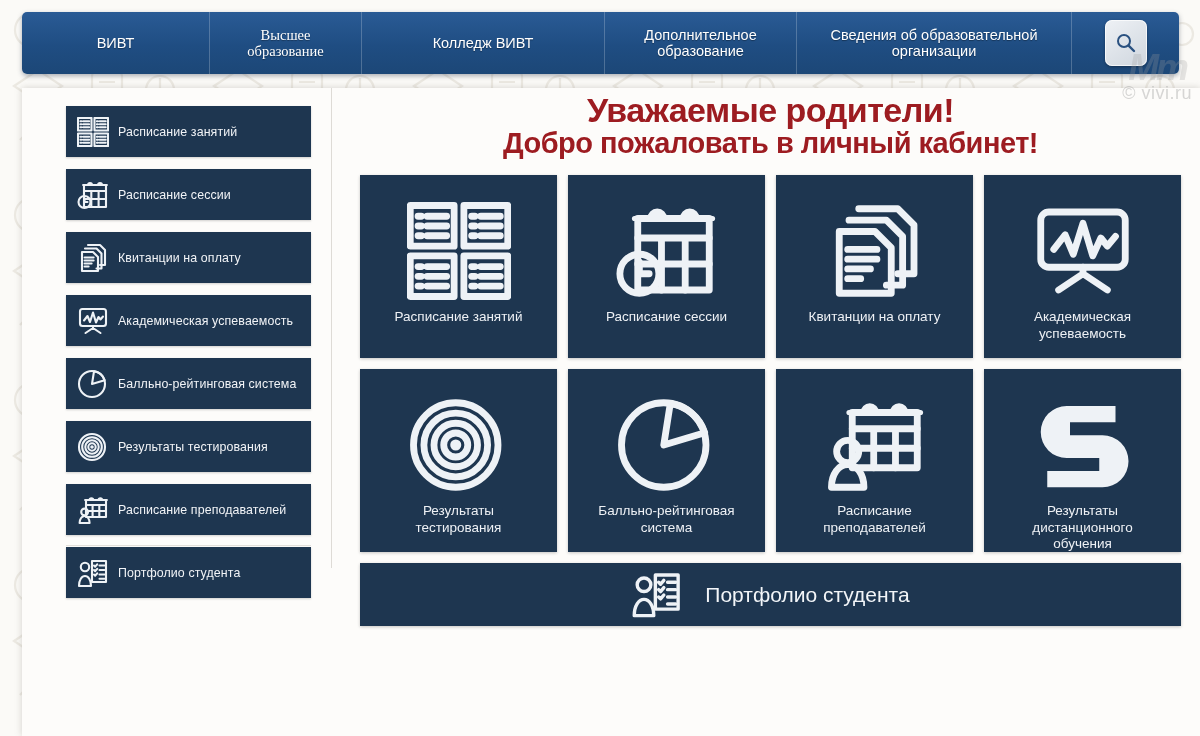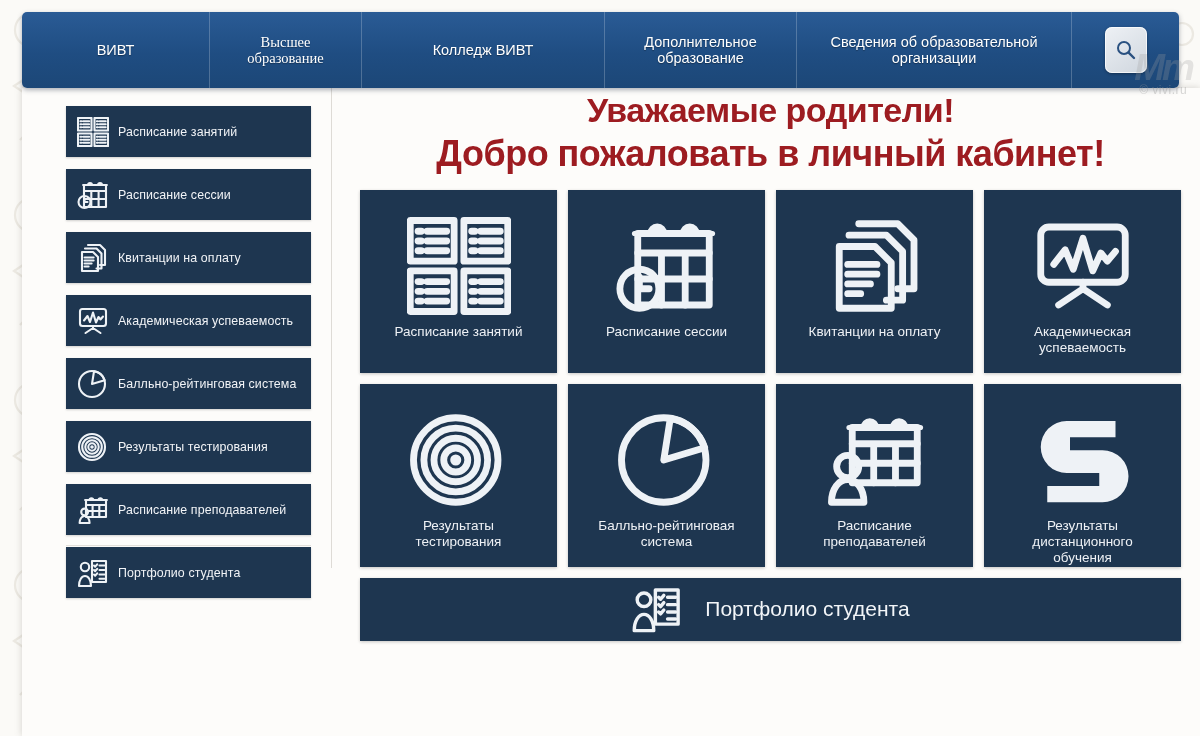--- a/index.html
+++ b/index.html
@@ -35,21 +35,21 @@
     box-shadow: 0 0 7px rgba(120,115,105,0.30);
     z-index: 1;
   }
 
   
   #topnav {
     position: absolute;
     left: 22px;
     top: 12px;
     width: 1157px;
-    height: 76px;
+    height: 62px;
     background: linear-gradient(180deg, #2a5b95 0%, #1f4d82 55%, #1c4777 100%);
     border-radius: 5px;
     box-shadow: 0 2px 5px rgba(40,50,70,0.38);
     display: flex;
     align-items: stretch;
     z-index: 6;
   }
   .nav-item {
     flex: 0 0 auto;
     display: flex;
@@ -104,21 +104,21 @@
   }
   #watermark .wm-mark {
     font-size: 37px;
     font-weight: bold;
     font-style: italic;
     letter-spacing: -3px;
     line-height: 0.85;
     color: rgba(160,160,160,0.26);
   }
   #watermark .wm-text {
-    font-size: 12px;
+    font-size: 18px;
     letter-spacing: 0.5px;
     color: rgba(150,150,150,0.38);
   }
 
   
   #content {
     position: absolute;
     left: 36px;
     top: 88px;
     width: 1178px;
@@ -180,21 +180,21 @@
   #headline {
     text-align: center;
     color: #9d1c21;
     font-weight: bold;
     font-size: 34px;
     line-height: 1.07;
     letter-spacing: -0.5px;
     margin-top: 4px;
     text-shadow: 1px 1px 0 rgba(255,255,255,0.55);
   }
-  #headline .hl2 { font-size: 36px; display: block; margin-top: 7px; }
+  #headline .hl2 { font-size: 29px; display: block; }
 
   #tile-grid {
     margin-top: 16px;
     display: grid;
     grid-template-columns: repeat(4, 1fr);
     gap: 11px;
   }
   .tile {
     background: #1e3650;
     height: 183px;

